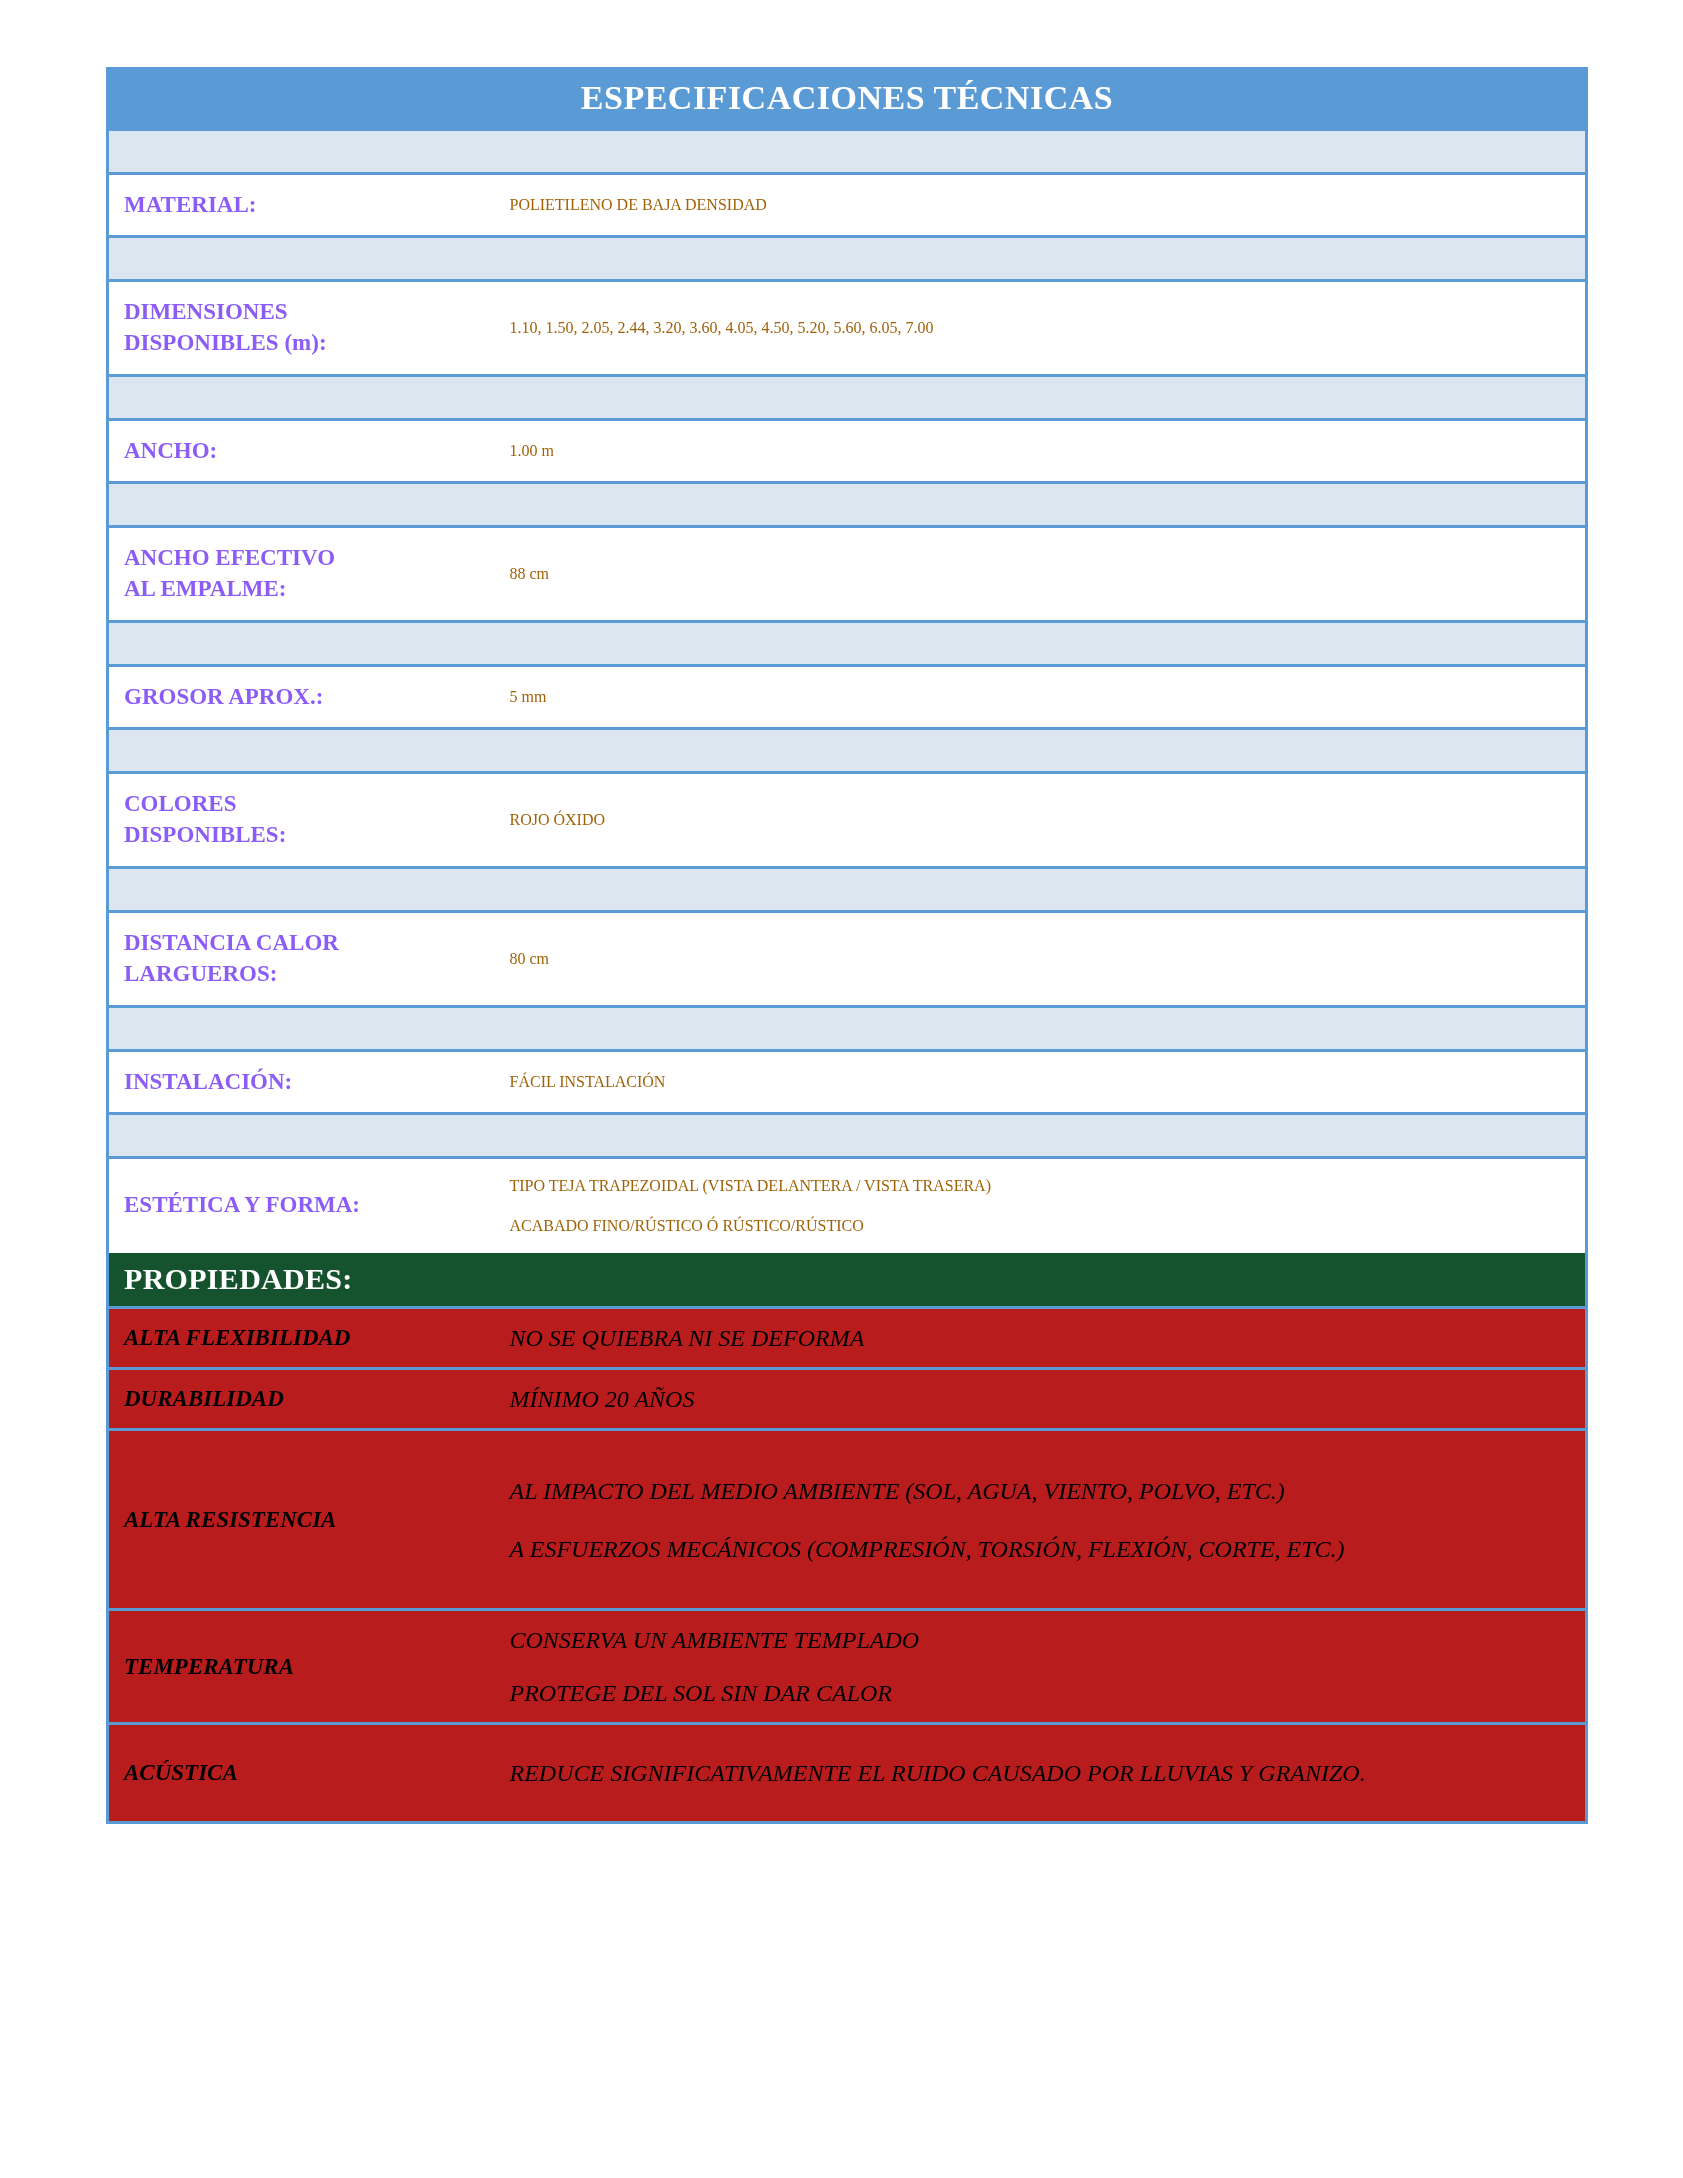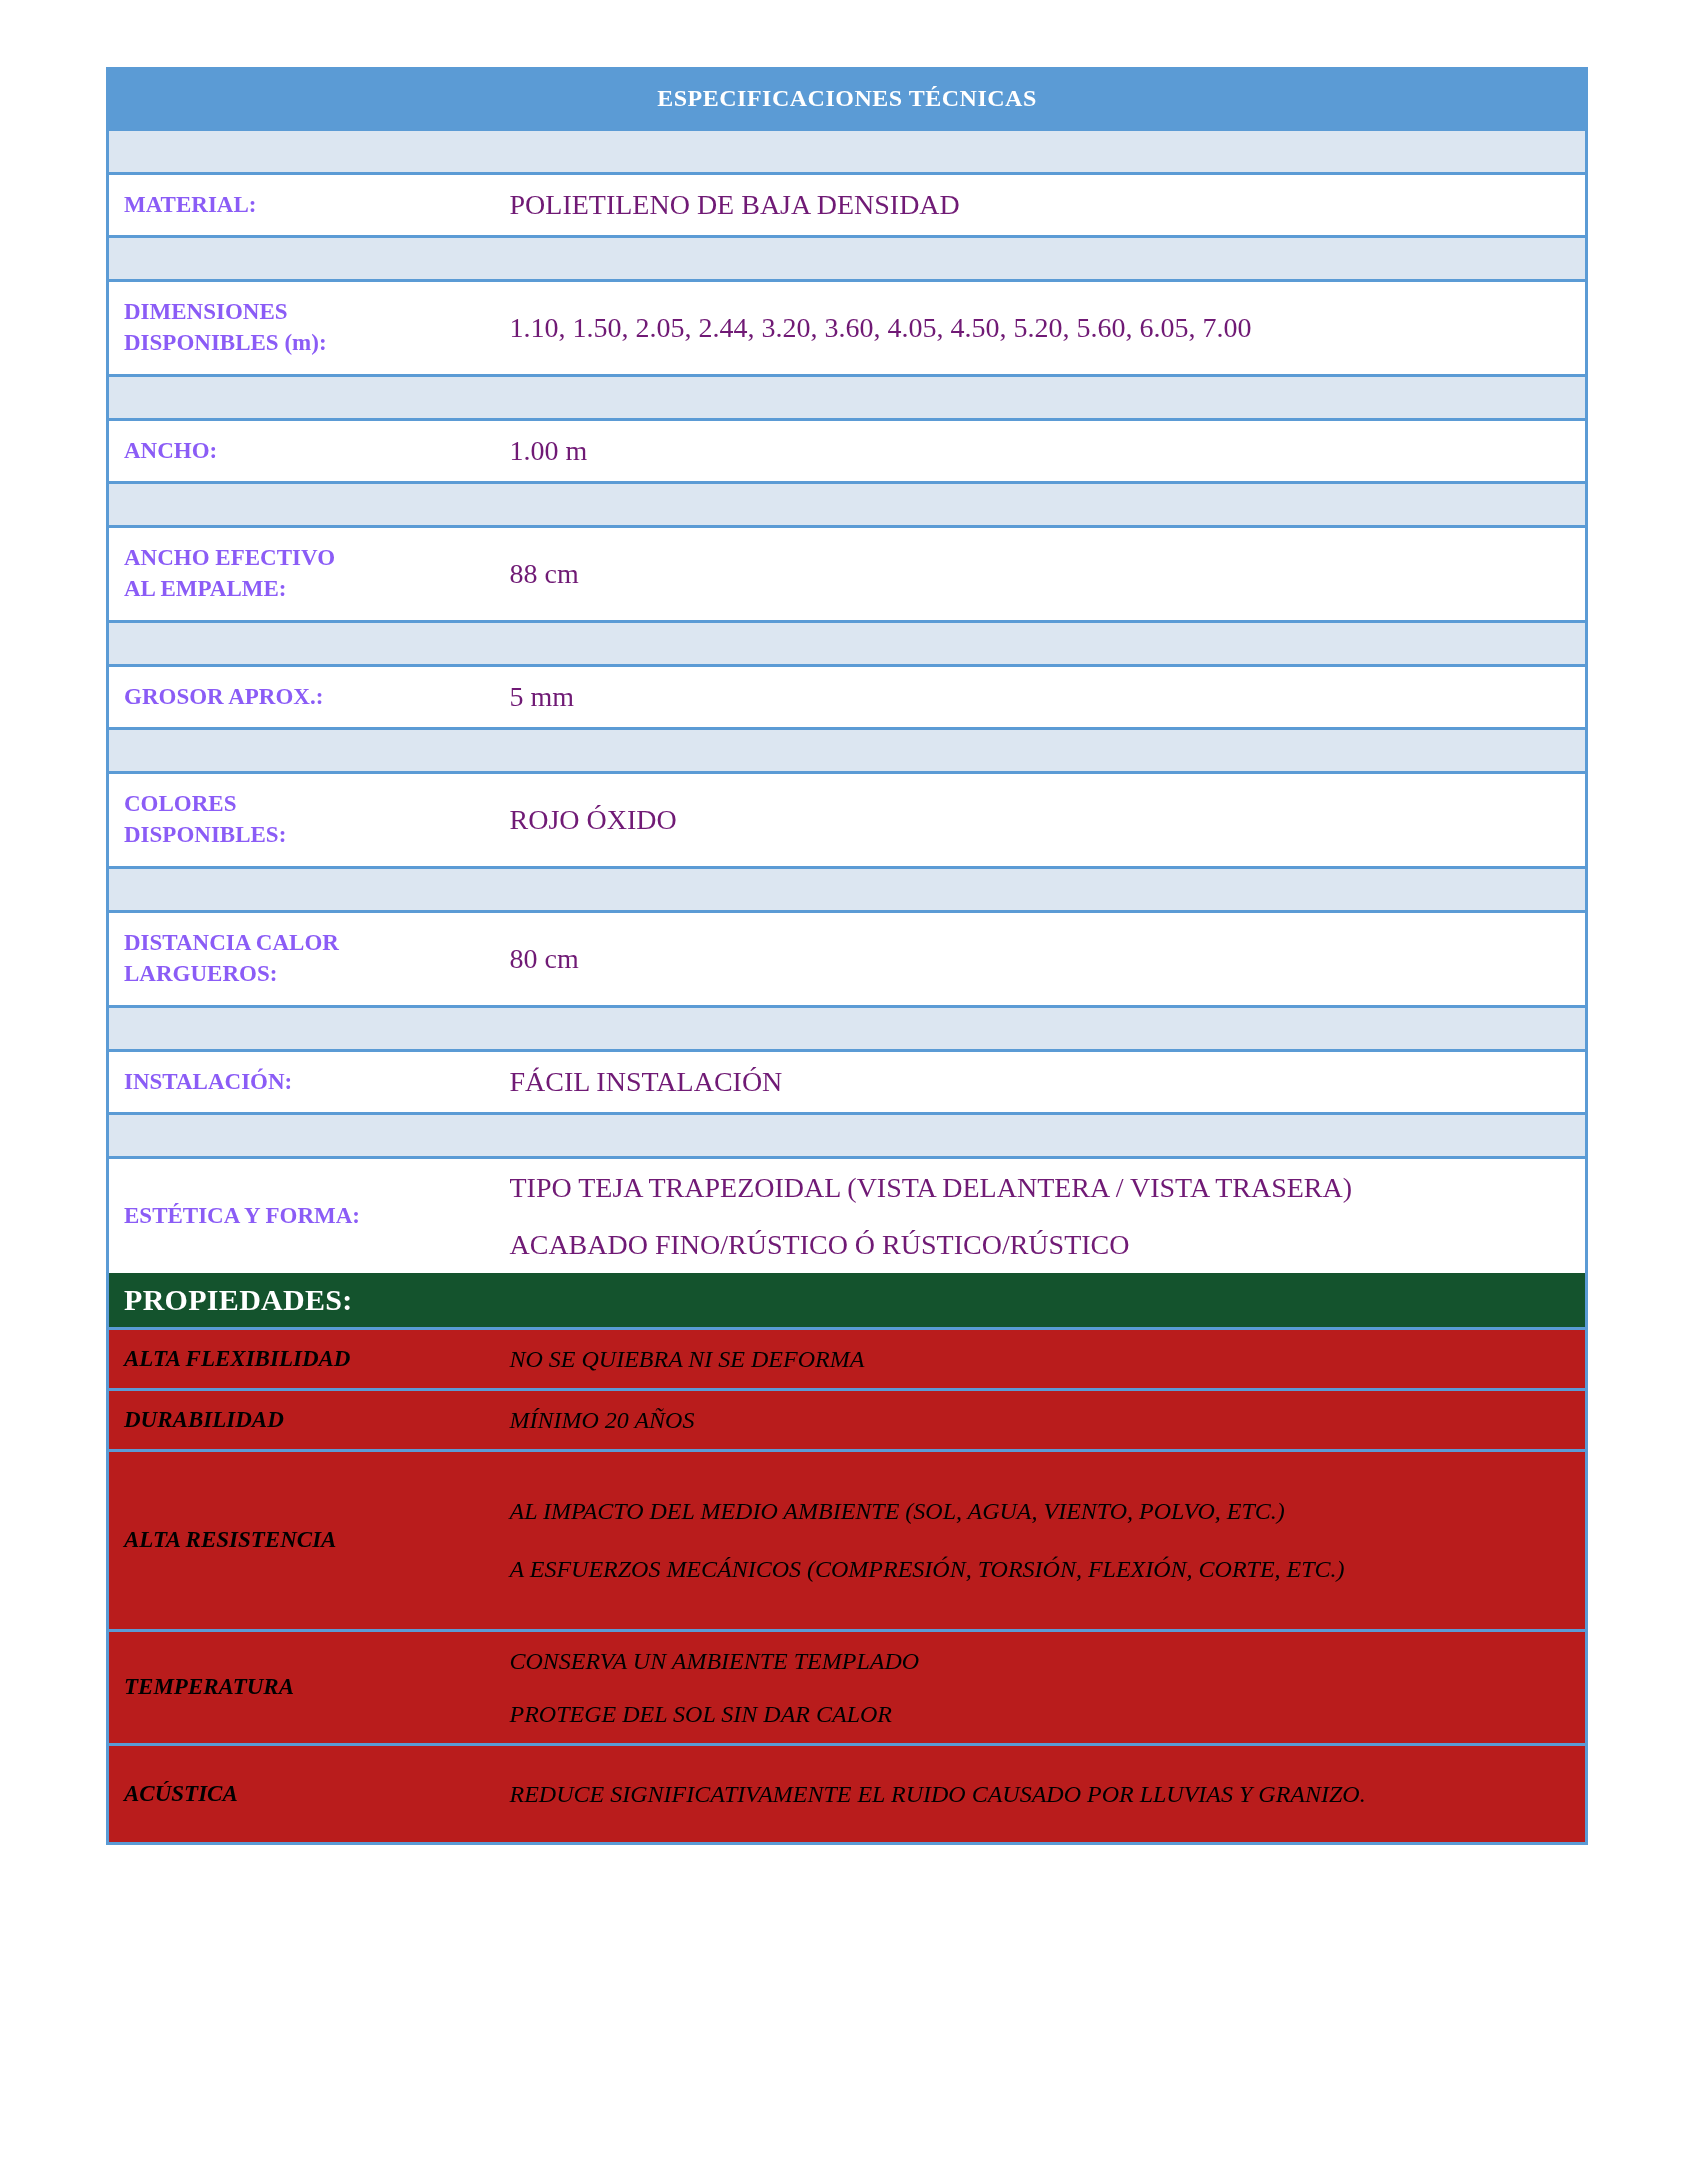--- a/index.html
+++ b/index.html
@@ -35,21 +35,21 @@
     background: #5B9BD5;
     height: 61px;
     display: flex;
     align-items: center;
     justify-content: center;
     box-sizing: border-box;
   }
   .title-bar .title-text {
     color: #FFFFFF;
     font-weight: bold;
-    font-size: 24px;
+    font-size: 34px;
     letter-spacing: 0.5px;
     line-height: 1;
     font-family: "Liberation Serif", "DejaVu Serif", serif;
   }
 
   
   .spec-table {
     border-collapse: collapse;
     table-layout: fixed;
     width: 1482px;
@@ -81,23 +81,23 @@
   }
   tr.data td.lbl {
     padding-left: 15px;
     font-weight: bold;
     font-size: 23px;
     line-height: 1.34;
     color: #8b5cf6;
   }
   tr.data td.val {
     padding-left: 10px;
-    font-size: 28px;
+    font-size: 16px;
     line-height: 1.34;
-    color: #701a75;
+    color: #a16207;
   }
   tr.data.tall td { height: 95px; }
   tr.data.short td { height: 63px; }
 
   .val p {
     margin: 0;
   }
   .val p + p {
     margin-top: 19px;
   }

